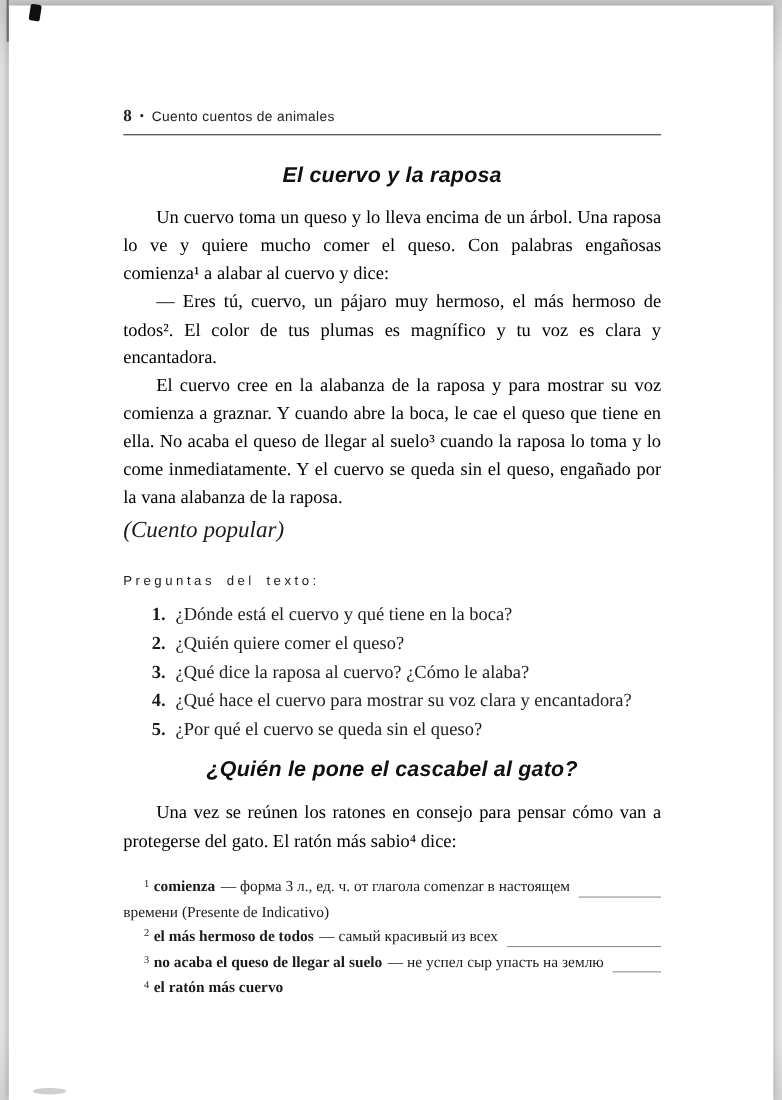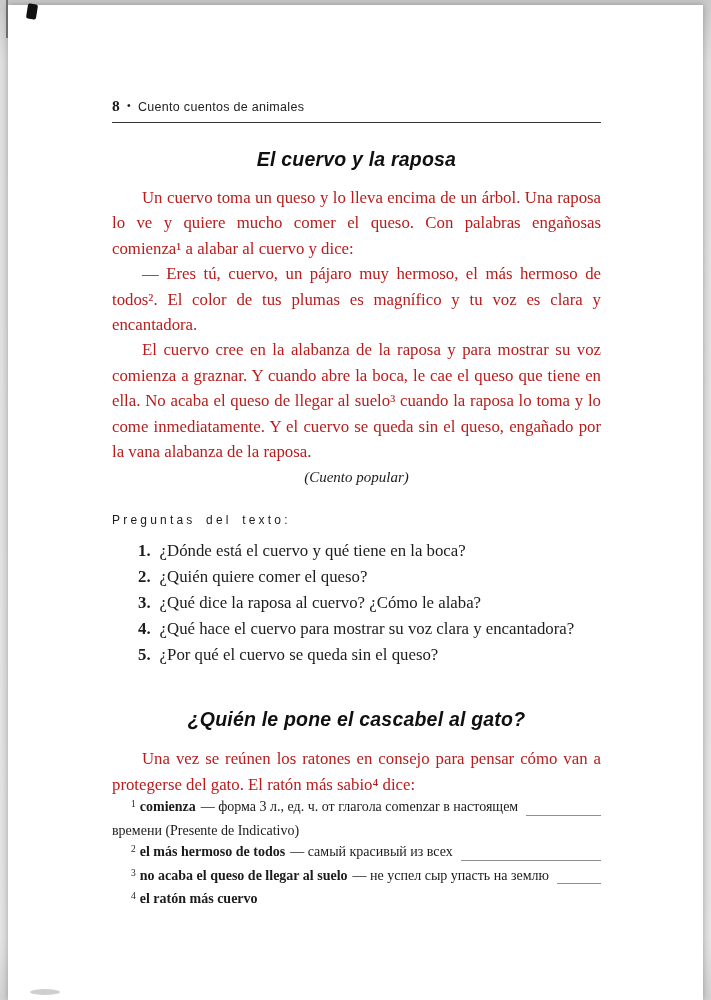--- a/index.html
+++ b/index.html
@@ -43,30 +43,30 @@
   }
   .head-rule { border-top:1.4px solid #343434; margin-top:7px; }
 
   .story-title {
     font-family:"Liberation Sans", sans-serif;
     font-weight:bold; font-size:19.5px; letter-spacing:.2px;
     text-align:center; color:#101010;
     margin:25px 0 14px 0;
     font-style:italic;
   }
-  .story-title-2 { margin-top:40px; margin-bottom:15px; }
+  .story-title-2 { margin-top:12px; margin-bottom:15px; }
 
   .body-par {
     font-size:16.8px; line-height:25.4px;
     text-align:justify; text-indent:30px;
-    color:#b91c1c;
+    color:#000000;
   }
   .attribution {
-    text-align:center; font-style:italic;
-    font-size:15px; margin-top:5px; color:#1c1c1c;
+    text-align:left; font-style:italic;
+    font-size:21px; margin-top:5px; color:#1c1c1c;
   }
 
   .questions-heading {
     margin-top:27px;
     font-family:"Liberation Sans", sans-serif;
     font-size:12px; letter-spacing:3.2px; word-spacing:4px;
     color:#1b1b1b;
   }
   .questions { margin-top:11px; }
   .q-row {

